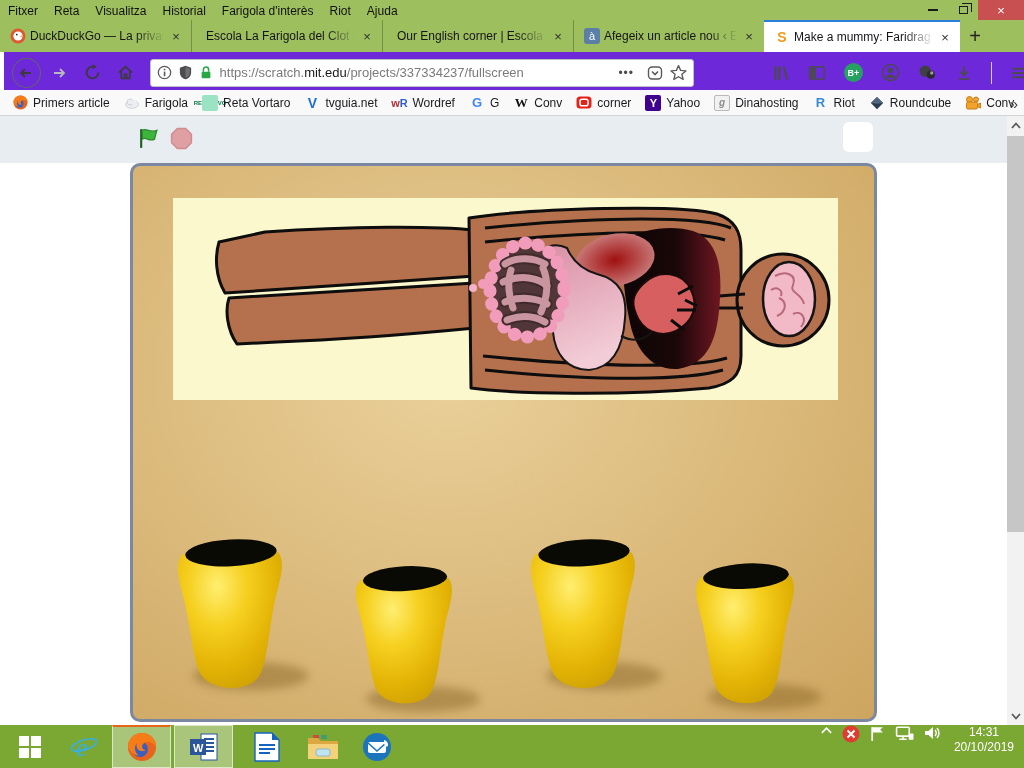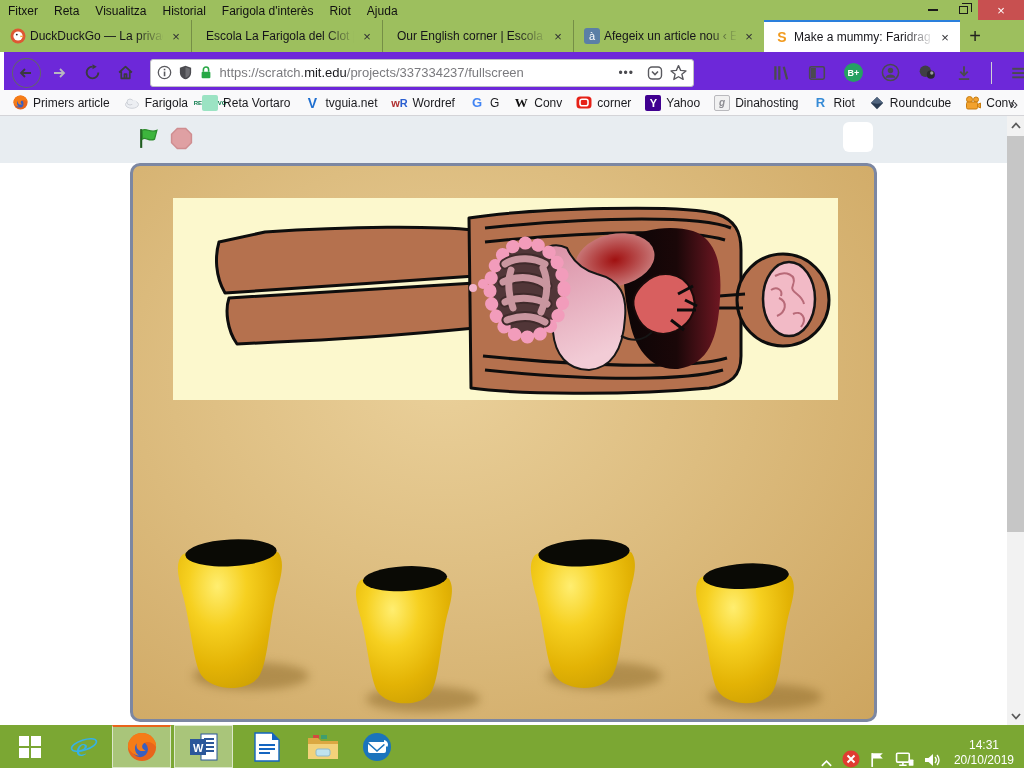--- a/index.html
+++ b/index.html
@@ -50,21 +50,21 @@
   .jar-shadow{position:absolute;background:rgba(120,85,20,.4);border-radius:50%;filter:blur(5px)}
   
   #scrollbar{position:absolute;left:1007px;top:0;width:17px;height:609px;background:#f2f2f2}
   #sb-thumb{position:absolute;left:0;top:20px;width:17px;height:396px;background:#c6c6c6}
   .sb-btn{position:absolute;left:0;width:17px;height:18px;display:flex;align-items:center;justify-content:center}
   
   #taskbar{left:0;top:725px;width:1024px;height:43px;background:#7ba733;display:flex;align-items:center}
   .tb-btn{height:43px;display:flex;align-items:center;justify-content:center;position:absolute;top:0}
   .tb-open{background:rgba(255,255,255,.35);border:1px solid rgba(255,255,255,.6)}
   #tb-ff{border-top:2px solid #e8641b}
-  #tray{position:absolute;right:4px;top:0;height:43px;display:flex;align-items:flex-end;gap:9px;color:#fff}
+  #tray{position:absolute;right:4px;top:0;height:43px;display:flex;align-items:flex-start;gap:9px;color:#fff}
   #clock{font-size:12px;line-height:15px;text-align:center;color:#fff;margin-left:4px;padding-right:6px}
 </style>
 </head>
 <body>
 
 <div id="screen">
 
   <div id="titlebar" class="abs">
     <span class="menu-item">Fitxer</span>
     <span class="menu-item">Reta</span>

